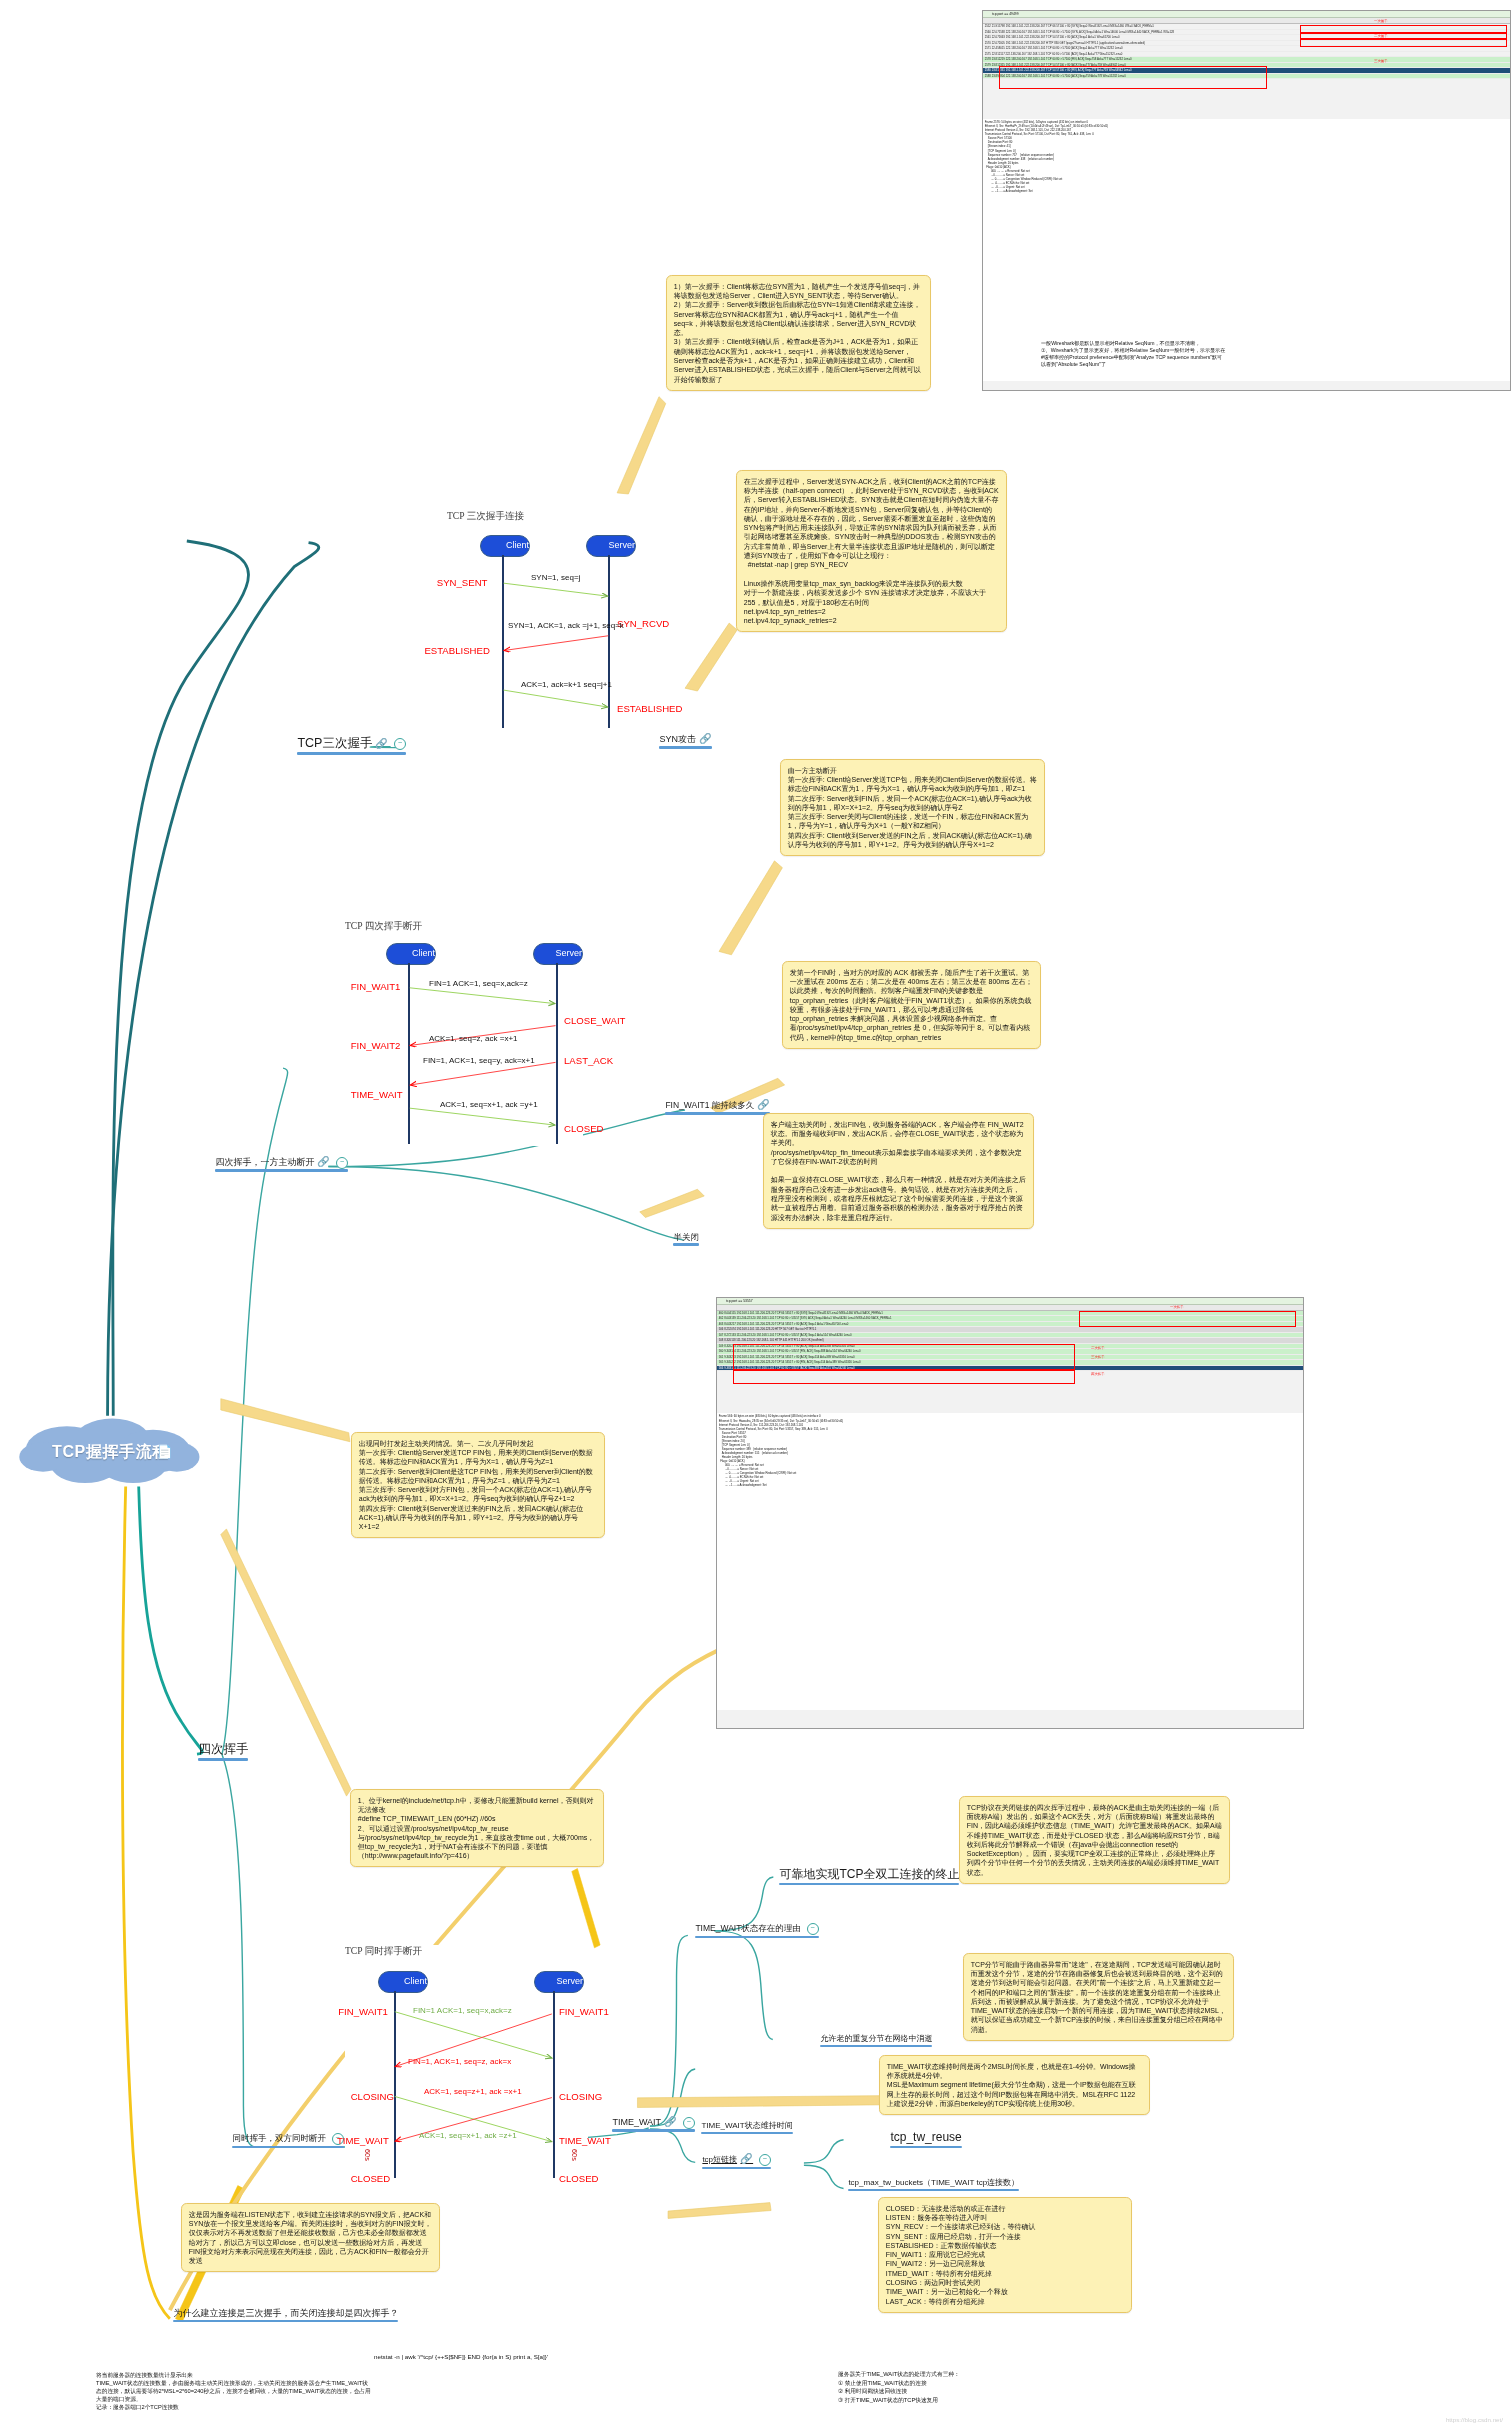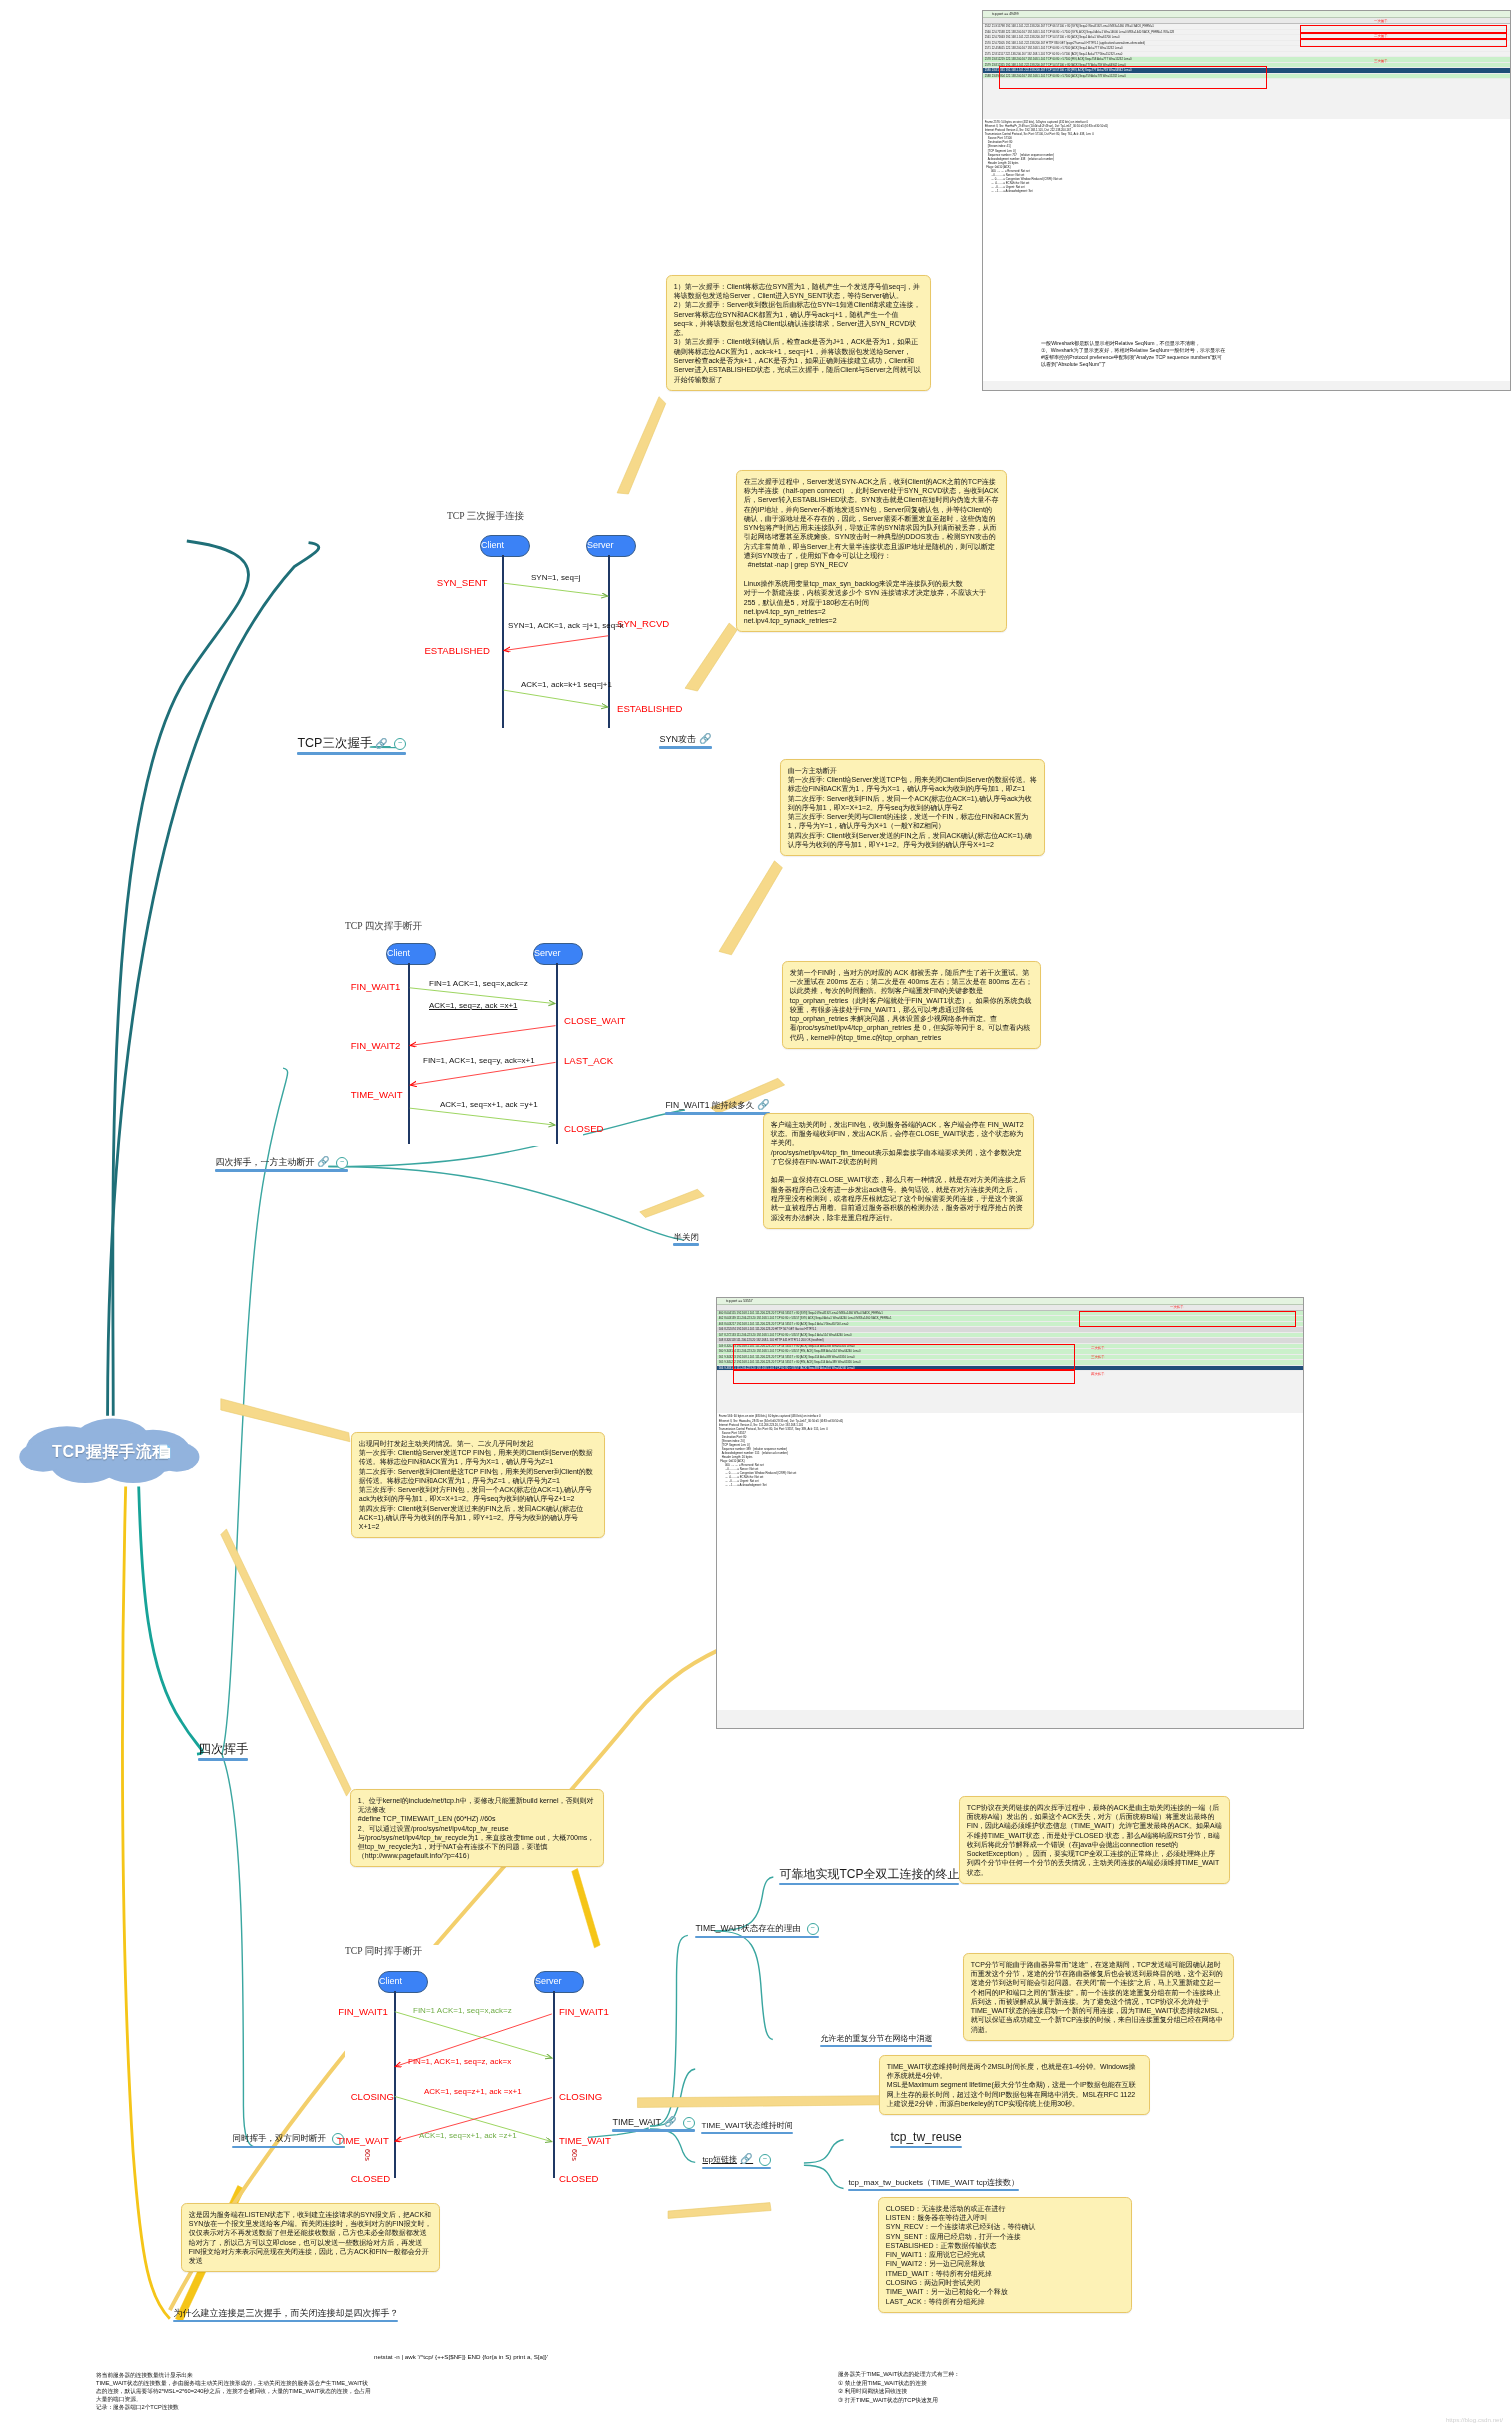--- a/index.html
+++ b/index.html
@@ -28,22 +28,22 @@
   
   .note{position:absolute;background:#fdf2b6;border:0.8px solid #e8c767;border-radius:5.7px;
         padding:5.7px 6.8px;color:#111;line-height:1.33;white-space:pre-wrap;
         box-shadow:0 0.6px 1.1px rgba(0,0,0,.07);}
   .note.sm{font-size:7px;}
 
   
   .seqdiag{position:absolute;background:#ffffff;}
   .seqdiag .title{position:absolute;width:100%;top:0;
       font-size:9.6px;color:#3d3d3d;font-family:"Liberation Serif","DejaVu Serif",serif;}
-  .seqbox{position:absolute;background:#3b82f6;border:1.1px solid #385d8a;color:#fff;
-      font-size:9px;text-align:left;line-height:19px;height:20.4px;width:48px;border-radius:11px;}
+  .seqbox{position:absolute;background:#1d4ed8;border:1.1px solid #385d8a;color:#fff;
+      font-size:9px;text-align:right;line-height:19px;height:20.4px;width:48px;border-radius:11px;}
   .lifeline{position:absolute;width:2.3px;background:#1f3864;}
   .statelbl{position:absolute;color:#ff0000;font-size:9.6px;white-space:nowrap;}
   .msglbl{position:absolute;font-size:8px;color:#111;white-space:nowrap;}
   .msglbl.green{color:#70ad47;}
   .msglbl.red{color:#ff0000;}
   .dots60{position:absolute;color:#c00000;font-size:7.4px;writing-mode:vertical-rl;}
 
   
   .ws{position:absolute;background:#f2f2f2;border:0.6px solid #9a9a9a;overflow:hidden;}
   .ws .bar{height:6.8px;background:#e4f3e0;border-bottom:0.6px solid #b9c9b5;
@@ -250,21 +250,21 @@
   </svg>
 
   <div class="statelbl" style="left:5.7px;top:61px;">FIN_WAIT1</div>
   <div class="statelbl" style="left:5.7px;top:120px;">FIN_WAIT2</div>
   <div class="statelbl" style="left:5.7px;top:169px;">TIME_WAIT</div>
   <div class="statelbl" style="left:219px;top:95px;">CLOSE_WAIT</div>
   <div class="statelbl" style="left:219px;top:135px;">LAST_ACK</div>
   <div class="statelbl" style="left:219px;top:203px;">CLOSED</div>
 
   <div class="msglbl" style="left:84px;top:59px;">FIN=1 ACK=1, seq=x,ack=z</div>
-  <div class="msglbl" style="left:84px;top:81px;text-decoration:underline;">ACK=1, seq=z, ack =x+1</div>
+  <div class="msglbl" style="left:84px;top:114px;">ACK=1, seq=z, ack =x+1</div>
   <div class="msglbl" style="left:78px;top:136px;">FIN=1, ACK=1, seq=y, ack=x+1</div>
   <div class="msglbl" style="left:95px;top:180px;">ACK=1, seq=x+1, ack =y+1</div>
 </div>
 
 <div class="seqdiag" style="left:345px;top:1945px;width:243px;height:243px;">
   <div class="title">TCP 同时挥手断开</div>
   <div class="seqbox" style="left:33px;top:26px;">Client</div>
   <div class="seqbox" style="left:189px;top:26px;">Server</div>
   <div class="lifeline" style="left:49px;top:46px;height:187px;"></div>
   <div class="lifeline" style="left:208px;top:46px;height:187px;"></div>

